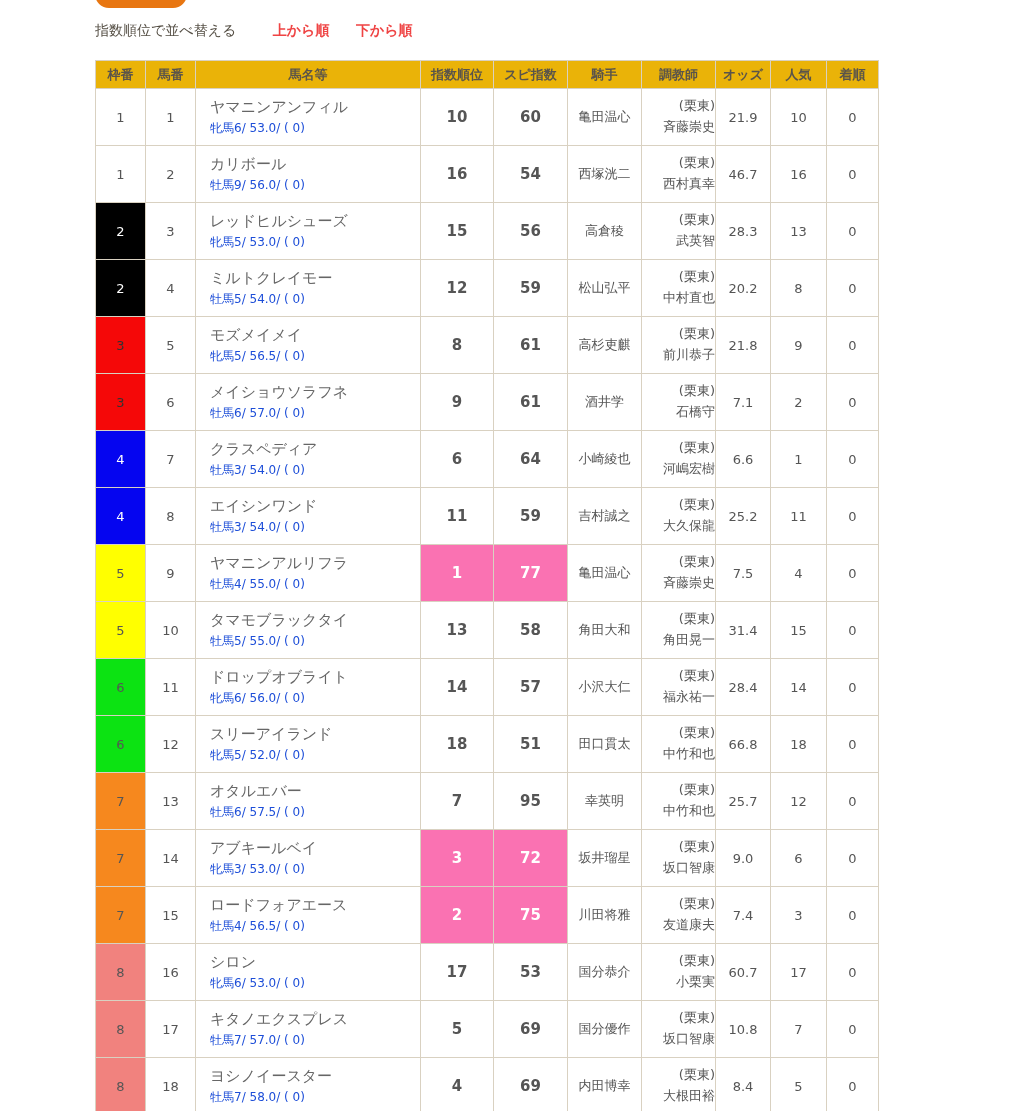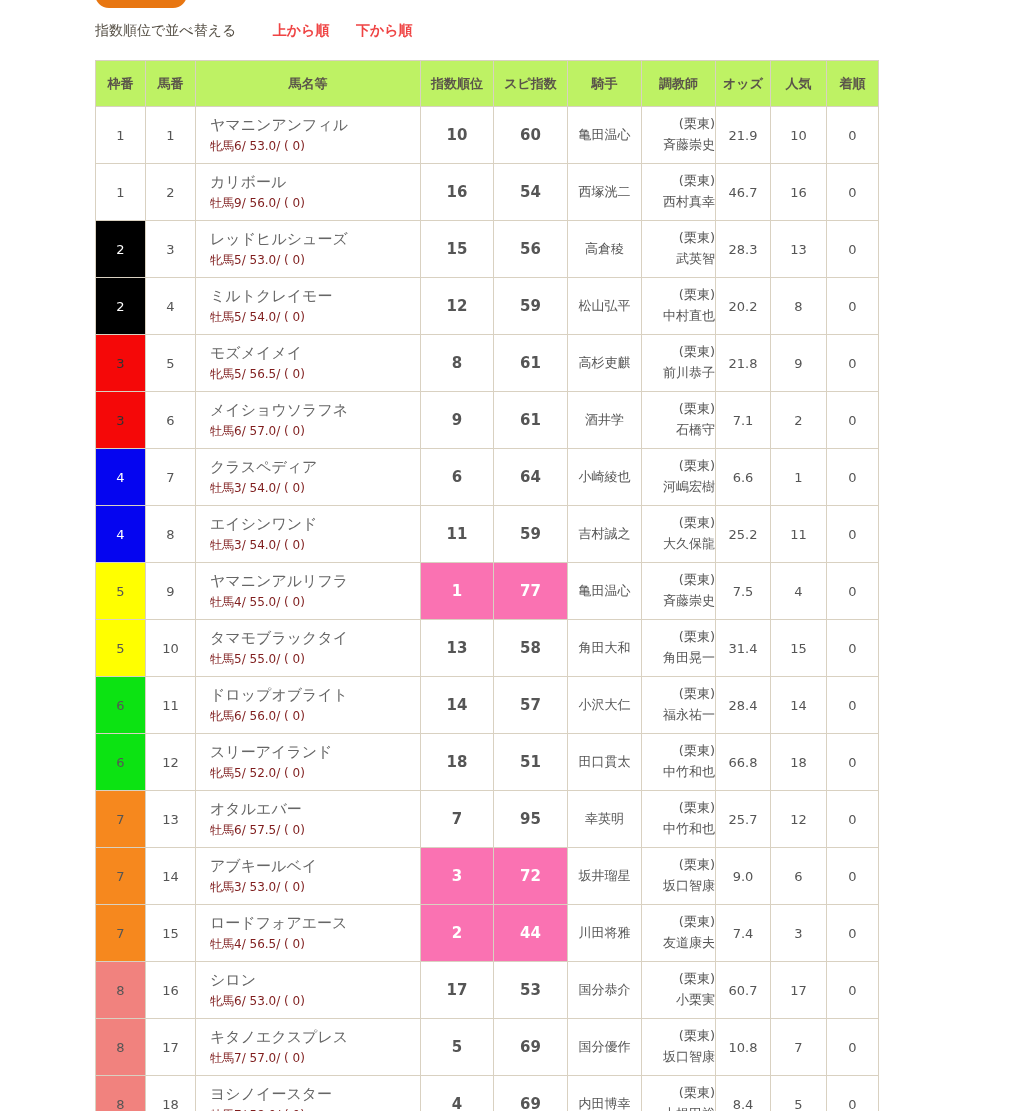--- a/index.html
+++ b/index.html
@@ -15,28 +15,28 @@
   .sort-link { color:#ef4444; font-weight:bold; margin-right:22px; cursor:pointer; text-decoration:none; }
 
   table.race { position:absolute; left:95px; top:60px; border-collapse:collapse; table-layout:fixed; }
   table.race col.c-frame{width:50px} table.race col.c-no{width:50px}
   table.race col.c-name{width:225px} table.race col.c-rank{width:73px}
   table.race col.c-speed{width:74px} table.race col.c-jockey{width:74px}
   table.race col.c-trainer{width:74px} table.race col.c-odds{width:55px}
   table.race col.c-pop{width:56px} table.race col.c-fin{width:52px}
 
   th,td { border:1px solid #d9d1c1; }
-  thead th { background:#bef264; color:#5a544a; font-size:13px; font-weight:bold;
-             height:46px; text-align:center; }
+  thead th { background:#eab308; color:#5a544a; font-size:13px; font-weight:bold;
+             height:28px; text-align:center; }
   tbody td { height:57px; color:#666; font-size:13px; text-align:center; vertical-align:middle; }
 
   td.frame { font-size:13px; font-weight:normal; }
   td.name-cell { text-align:left; padding-left:14px; }
   .horse-name { font-size:15px; color:#666; line-height:1.55; }
-  .horse-detail { font-size:12px; color:#7f1d1d; line-height:1.55; }
+  .horse-detail { font-size:12px; color:#1d4ed8; line-height:1.55; }
   td.num { font-weight:bold; font-size:15px; color:#555; }
   td.num.hl { background:#fa72b2; color:#ffffff; }
   td.trainer-cell { text-align:right; padding-left:12px; line-height:1.6; }
   td.small { font-size:13px; color:#555; }
 </style>
 </head>
 <body>
 
 <div class="page">
 
@@ -329,21 +329,21 @@
           <td class="small">0</td>
         </tr>
         <tr>
           <td class="frame" style="background: rgb(246, 136, 30); color: rgb(85, 85, 85);">7</td>
           <td class="small">15</td>
           <td class="name-cell">
             <div class="horse-name">ロードフォアエース</div>
             <div class="horse-detail">牡馬4/ 56.5/ ( 0)</div>
           </td>
           <td class="num hl">2</td>
-          <td class="num hl">44</td>
+          <td class="num hl">75</td>
           <td class="small">川田将雅</td>
           <td class="trainer-cell small">
             <div>(栗東)</div>
             <div>友道康夫</div>
           </td>
           <td class="small">7.4</td>
           <td class="small">3</td>
           <td class="small">0</td>
         </tr>
         <tr>

